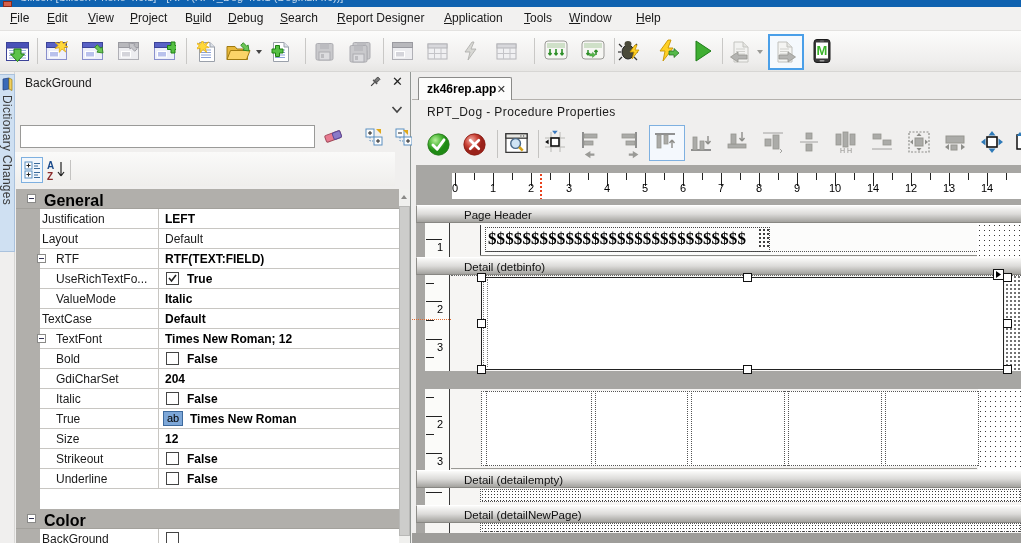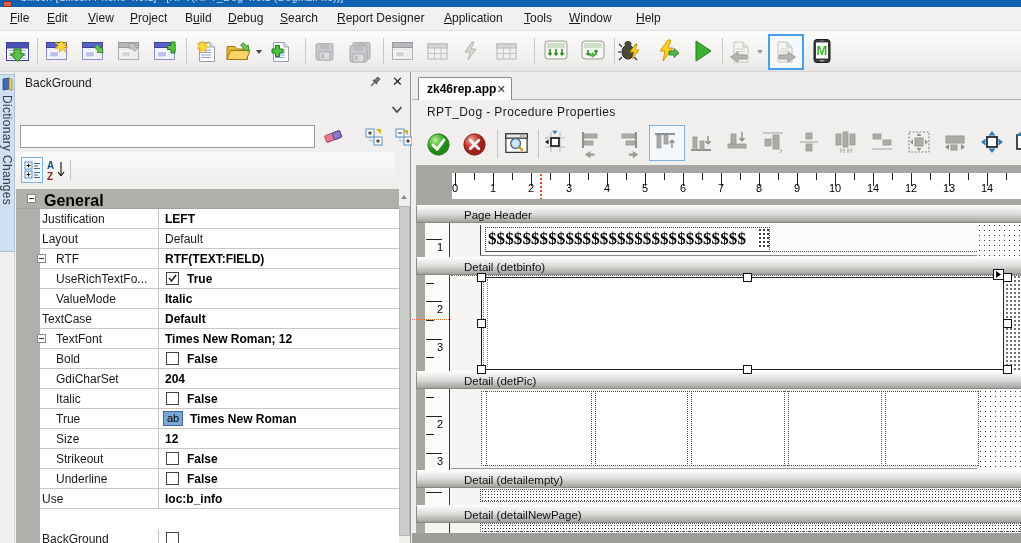--- a/index.html
+++ b/index.html
@@ -452,24 +452,23 @@
         <span class="nm2">Strikeout</span>
         <span class="cb"></span>
         <span class="cbtext">False</span>
       </div>
 <div class="prow" style="top:280px">
         <div class="vline"></div>
         <span class="nm2">Underline</span>
         <span class="cb"></span>
         <span class="cbtext">False</span>
       </div>
-<div class="prow" style="top:300px">
-        <div class="vline"></div>
-        <span class="nm">Use</span>
-        <span class="val">loc:b_info</span>
+<div class="cat" style="top:320px">
+        <span class="minusbox" style="left:11px;top:5px"></span>
+        <span class="ctext">Color</span>
       </div>
 <div class="prow" style="top:340px">
         <div class="vline"></div>
         <span class="nm">BackGround</span>
         <span class="cb"></span>
       </div>
 </div>
   <div id="pscroll" class="abs">
       <div style="position:absolute;left:0;top:0;width:11px;height:17px;background:#f0f0ee">
         <div style="position:absolute;left:2px;top:6px;width:0;height:0;border-left:3.5px solid transparent;border-right:3.5px solid transparent;border-bottom:4px solid #8a8a88"></div>
@@ -732,23 +731,20 @@
         <div style="position:absolute;left:52px;top:90px;width:9px;height:9px;background:#fff;border:1px solid #111;z-index:5"></div>
         <div style="position:absolute;left:318px;top:90px;width:9px;height:9px;background:#fff;border:1px solid #111;z-index:5"></div>
         <div style="position:absolute;left:578px;top:90px;width:9px;height:9px;background:#fff;border:1px solid #111;z-index:5"></div>
         <div style="position:absolute;left:568px;top:-6px;width:11px;height:11px;background:#fff;border:1px solid #111;z-index:6">
           <svg width="9" height="9" style="position:absolute;left:0;top:0">
             <path d="M2 1 L7 4.5 L2 8 Z" fill="#000"></path>
           </svg>
         </div>
         <div style="position:absolute;left:-13px;top:44px;width:39px;height:0;border-top:1px dotted #e06a30"></div>
       </div>
-      <div class="band" style="top:176px">
-        <span>Detail (detPic)</span>
-      </div>
       <div class="bandc" style="top:194px;height:81px;width:596px;background:#f6f5f3">
         <div class="vruler">
           <div class="vtick" style="top:8px"></div>
           <div class="vtickM" style="top:27px"></div>
           <div class="vnum" style="top:29px">2</div>
           <div class="vtick" style="top:45px"></div>
           <div class="vtickM" style="top:64px"></div>
           <div class="vnum" style="top:66px">3</div>
         </div>
         <div class="pageln" style="left:24px"></div>

